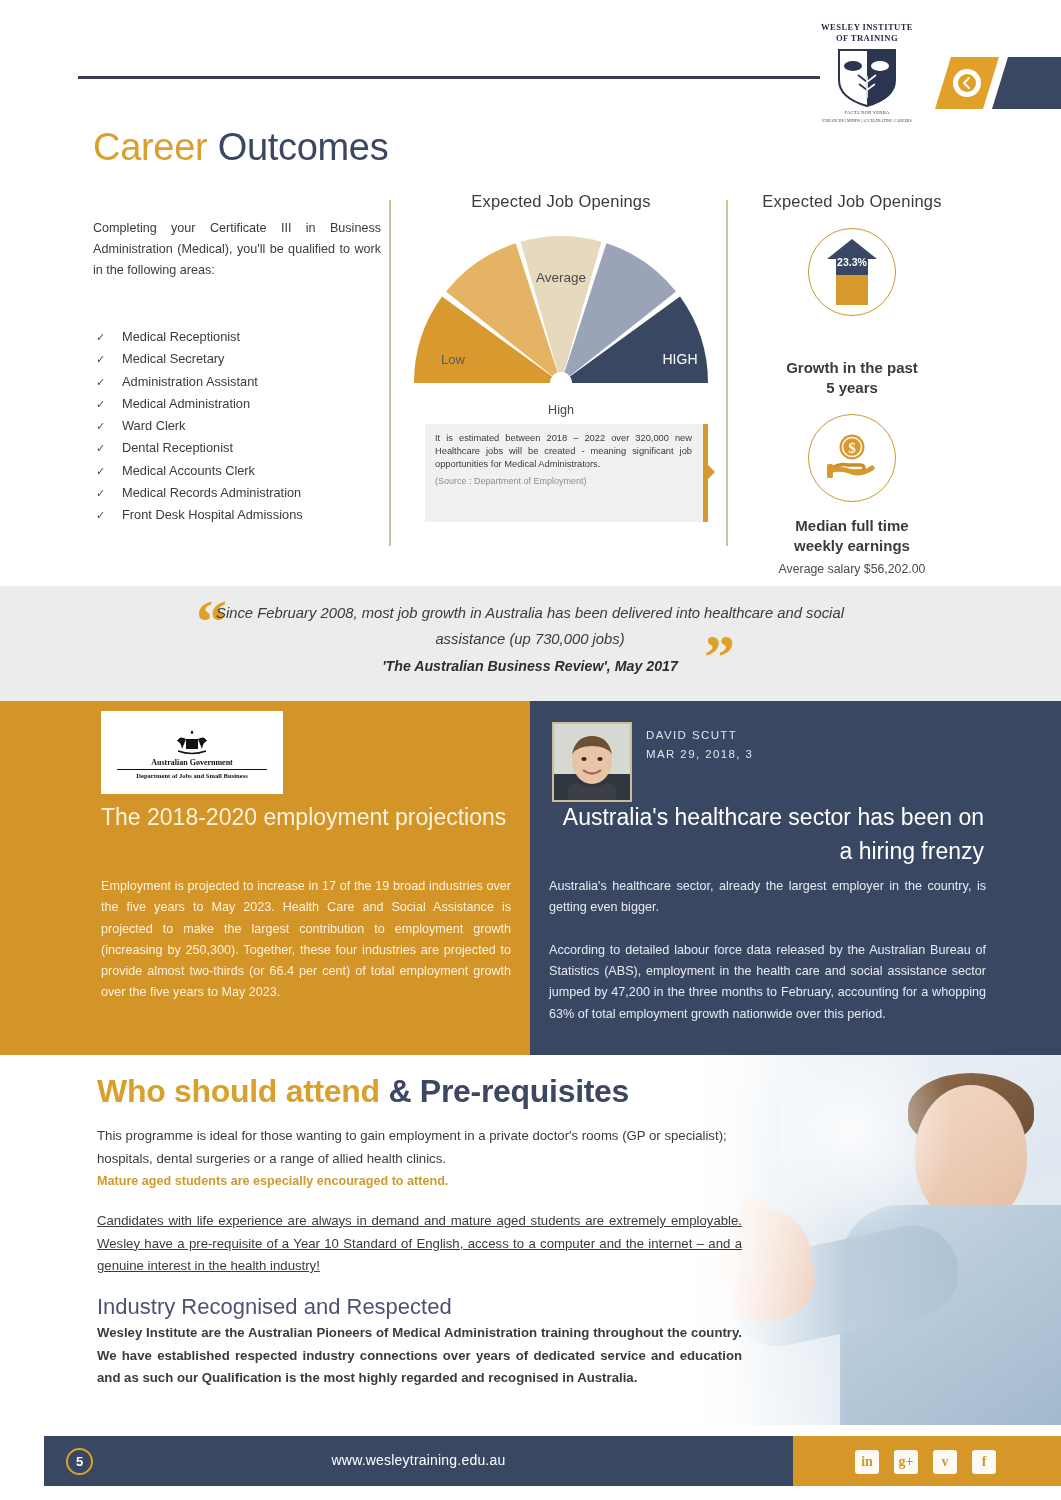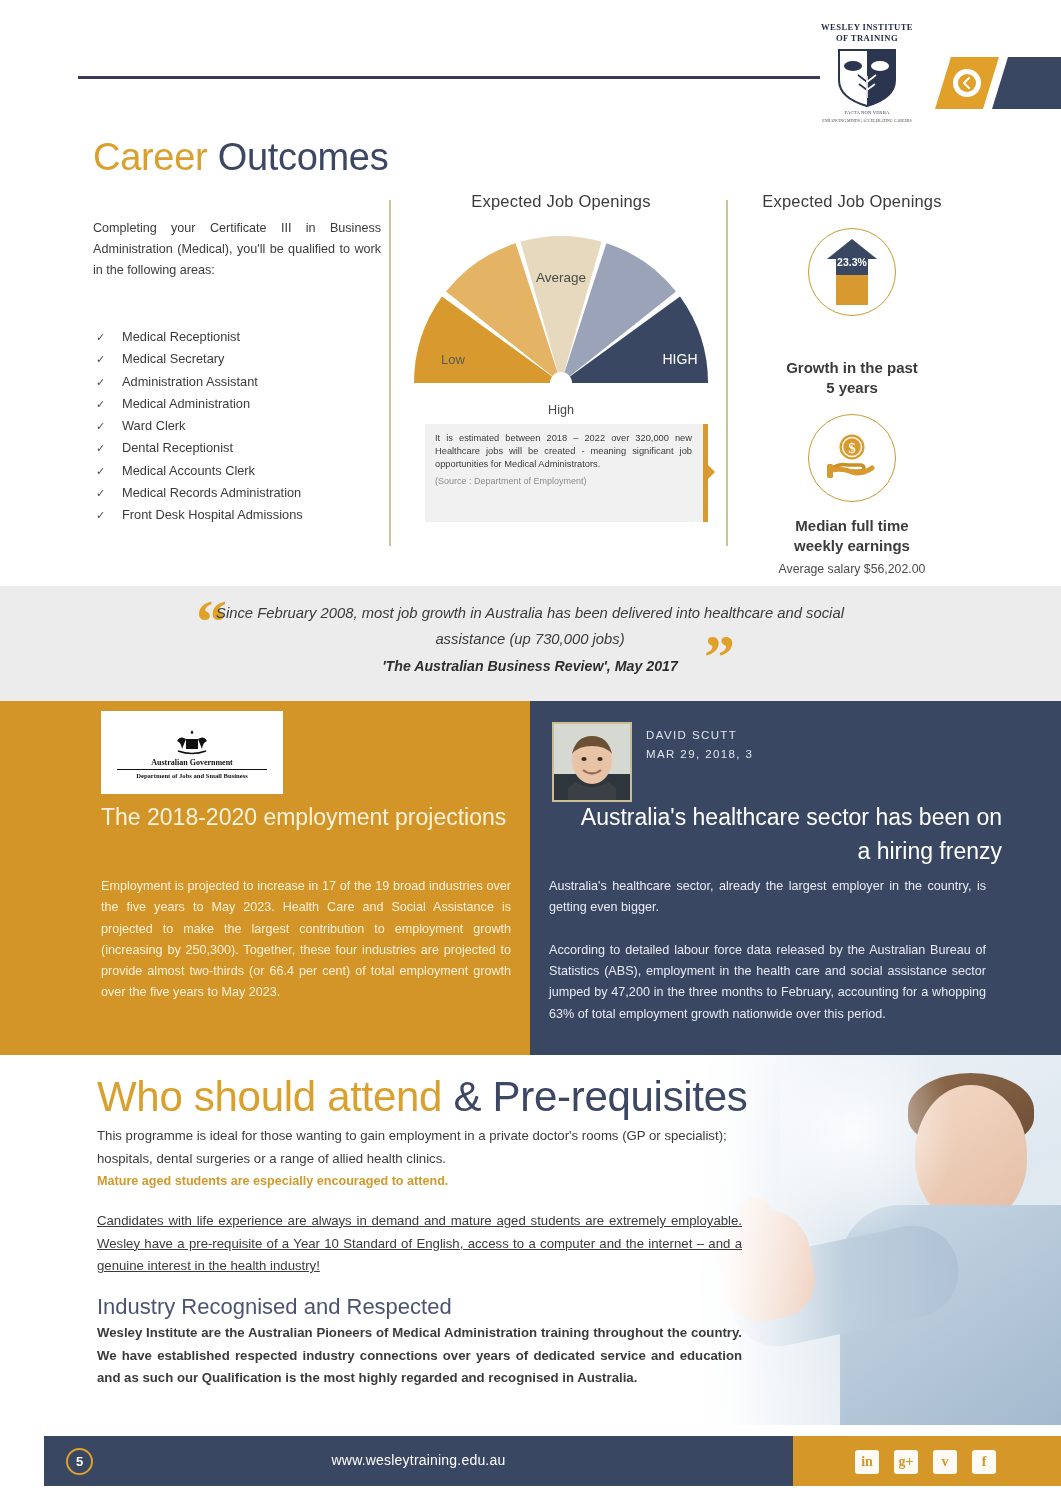--- a/index.html
+++ b/index.html
@@ -25,21 +25,21 @@
   .banner .gold { position:absolute; left:0; top:0; width:64px; height:52px; background:#e0a02a;
                   clip-path: polygon(16px 0, 64px 0, 48px 52px, 0 52px); }
   .banner .navy { position:absolute; left:57px; top:0; width:69px; height:52px; background:#3a4763;
                   clip-path: polygon(16px 0, 69px 0, 69px 52px, 0 52px); }
   .banner .chev { position:absolute; left:18px; top:12px; width:28px; height:28px; border-radius:50%;
                   background:#fff; display:flex; align-items:center; justify-content:center; }
   .banner .chev svg { display:block; }
 
   
   .career-title { position:absolute; left:93px; top:126px; font-size:38px; font-weight:400;
-                  font-family:"Liberation Sans", sans-serif; letter-spacing:-.3px;margin-top:10px; }
+                  font-family:"Liberation Sans", sans-serif; letter-spacing:-.3px; }
   .career-title .gold { color:#daa02e; }
   .career-title .navy { color:#3c4764; }
 
   
   .intro { position:absolute; left:93px; top:218px; width:288px; font-size:12.6px; line-height:21px;
            color:#3b3b3b; text-align:justify; }
   .joblist { position:absolute; left:96px; top:326px; width:290px; }
   .job-item { display:flex; align-items:baseline; font-size:12.8px; line-height:21.3px; color:#3b3b3b; }
   .job-check { width:26px; flex:0 0 26px; color:#4a4a4a; font-size:11px; }
 
@@ -109,21 +109,21 @@
   .gold-h { position:absolute; left:101px; top:800px; width:410px; font-size:23px; color:#fdf3dd;
             line-height:34px; font-weight:400; }
   .gold-p { position:absolute; left:101px; top:876px; width:410px; font-size:12.6px; color:#fdf0d8;
             line-height:21.3px; text-align:justify; }
 
   .avatar { position:absolute; left:552px; top:722px; width:80px; height:80px; background:#9fb0c0;
             border:2px solid #cbbd96; overflow:hidden; }
   .byline { position:absolute; left:646px; top:726px; font-size:11.5px; color:#dfe4ee;
             letter-spacing:1.4px; line-height:19px; }
   .navy-h { position:absolute; left:560px; top:800px; width:424px; text-align:right; font-size:23px;
-            color:#ffffff; line-height:34px;margin-left:18px; }
+            color:#ffffff; line-height:34px; }
   .navy-p { position:absolute; left:549px; top:876px; width:437px; font-size:12.6px; color:#e6eaf2;
             line-height:21.3px; text-align:justify; }
 
   
   .photo { position:absolute; left:690px; top:1055px; width:371px; height:370px; overflow:hidden; }
   .photo .sky { position:absolute; inset:0;
         background:linear-gradient(160deg,#eef3f7 0%,#dfe8f0 45%,#eaf0f5 100%); }
   .photo .fade { position:absolute; inset:0;
         background:linear-gradient(90deg, #ffffff 0%, rgba(255,255,255,.92) 10%, rgba(255,255,255,0) 42%); }
   .photo .head { position:absolute; left:225px; top:30px; width:112px; height:138px; border-radius:50% 50% 46% 46%;
@@ -134,21 +134,21 @@
         background:linear-gradient(145deg,#c9d8e5,#9fb6cb); }
   .photo .arm { position:absolute; left:40px; top:185px; width:230px; height:92px;
         background:linear-gradient(100deg,#cfdce8,#aec2d4); border-radius:48px; transform:rotate(-12deg); }
   .photo .hand { position:absolute; left:30px; top:155px; width:92px; height:110px; border-radius:44px 44px 38px 38px;
         background:linear-gradient(150deg,#f6ded0,#e8c3ad); transform:rotate(-10deg); }
   .photo .thumb { position:absolute; left:46px; top:142px; width:34px; height:52px; border-radius:18px;
         background:linear-gradient(150deg,#f7e2d4,#ecc9b4); transform:rotate(10deg); }
   .photo .glare { position:absolute; left:90px; top:0px; width:180px; height:190px;
         background:radial-gradient(ellipse at 40% 40%, rgba(255,255,255,.85), rgba(255,255,255,0) 68%); }
 
-  .wsa-title { position:absolute; left:97px; top:1073px; font-size:42px; letter-spacing:-.3px; }
+  .wsa-title { position:absolute; left:97px; top:1073px; font-size:32px; letter-spacing:-.3px;font-weight:bold; }
   .wsa-title .gold { color:#daa02e; }
   .wsa-title .navy { color:#3c4764; }
   .wsa-p1 { position:absolute; left:97px; top:1125px; width:645px; font-size:13.2px; color:#3b3b3b;
             line-height:22.5px; }
   .wsa-em { color:#d09a2c; font-weight:bold; font-size:12.6px; }
   .wsa-p2 { position:absolute; left:97px; top:1210px; width:645px; font-size:13.2px; color:#3b3b3b;
             line-height:22.5px; text-align:justify;text-decoration:underline; }
   .ind-h { position:absolute; left:97px; top:1294px; font-size:22px; color:#4c5372; }
   .ind-p { position:absolute; left:97px; top:1322px; width:645px; font-size:13.2px; color:#3b3b3b;
            line-height:22.5px; text-align:justify;font-weight:bold; }

